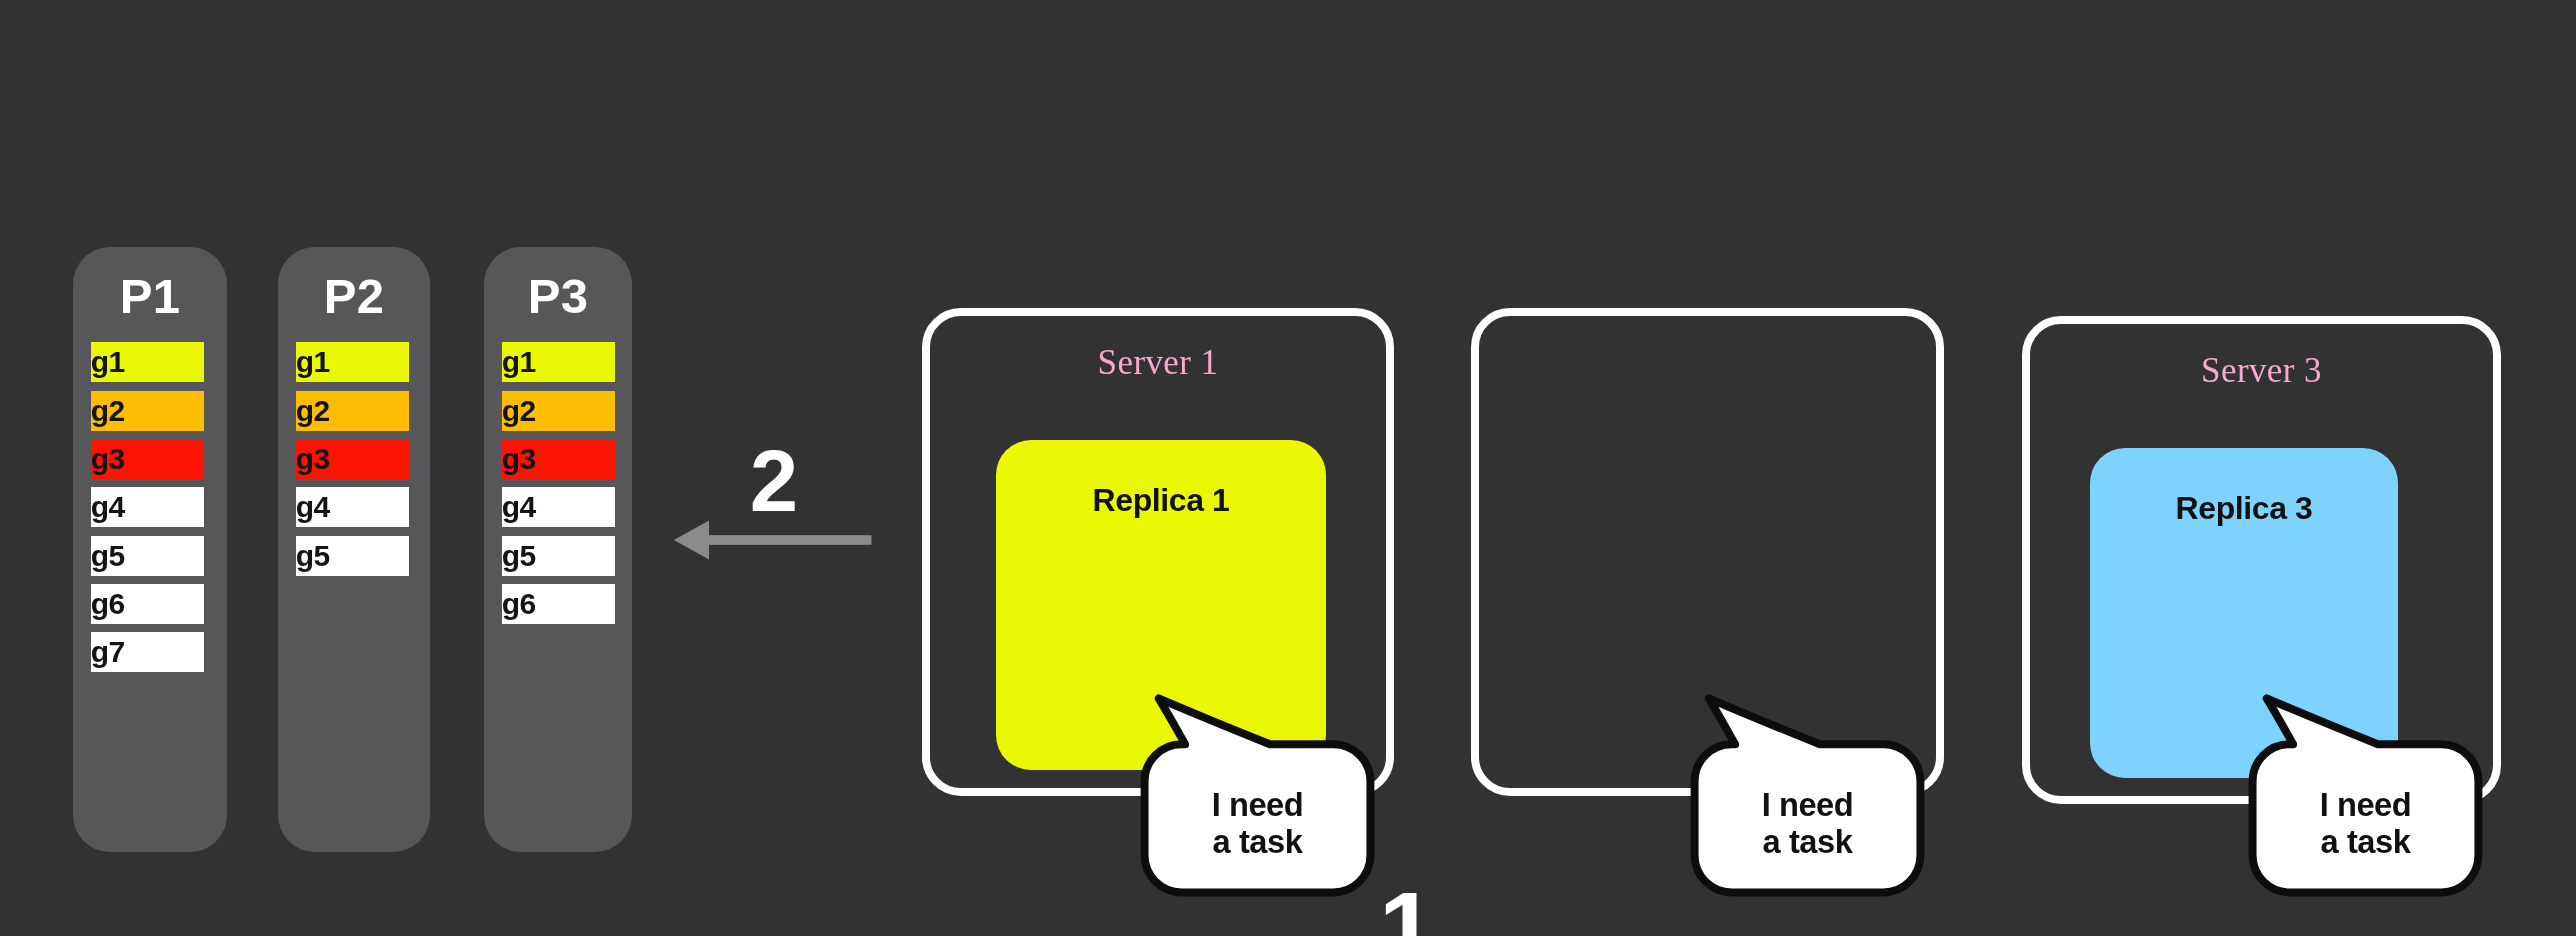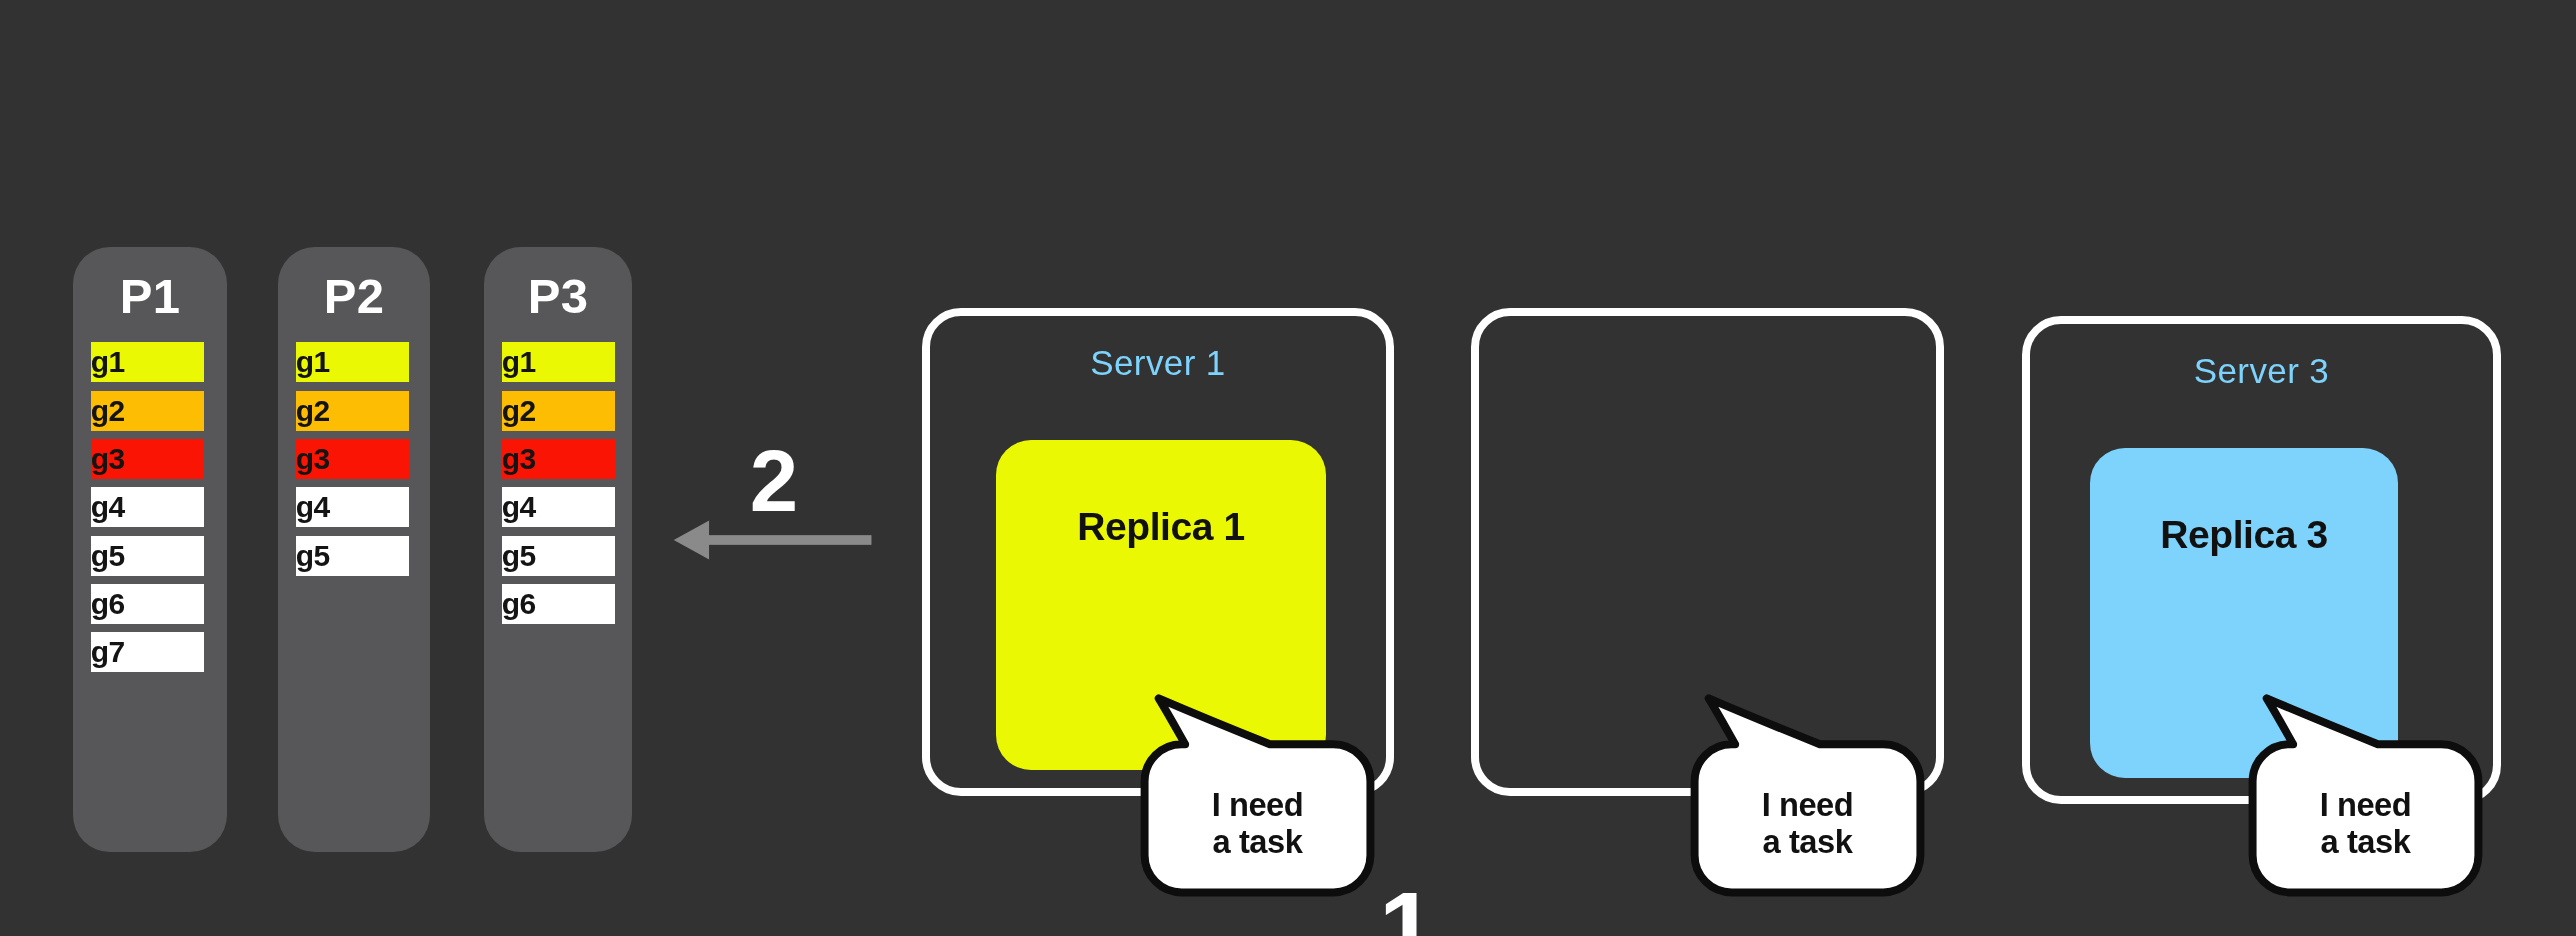--- a/index.html
+++ b/index.html
@@ -25,26 +25,26 @@
   .task-label{
     font-size:30px;font-weight:700;color:#141414;letter-spacing:-0.4px;
   }
 
   
   .server-box{
     position:absolute;border:8px solid #FFFFFF;border-radius:39px;box-sizing:border-box;
   }
   .server-title{
     position:absolute;top:26.5px;left:0;right:0;text-align:center;
-    color:#7dd3fc;font-size:35px;font-weight:400;letter-spacing:0.4px;
+    color:#f9a8d4;font-size:35px;font-weight:400;letter-spacing:0.4px;font-family:Liberation Serif, serif;
   }
   .replica-box{position:absolute;border-radius:35px;}
   .replica-title{
     position:absolute;top:42px;left:0;right:0;text-align:center;
-    color:#111111;font-size:39px;font-weight:700;letter-spacing:-0.4px;margin-top:23px;
+    color:#111111;font-size:32px;font-weight:700;letter-spacing:-0.4px;
   }
 
   
   .bubble{position:absolute;overflow:visible;}
   .bubble-shape{
     fill:var(--bubble-fill,#FFFFFF);
     stroke:var(--bubble-border,#0D0D0D);
     stroke-width:9;stroke-linejoin:round;
   }
   .bubble-text{

